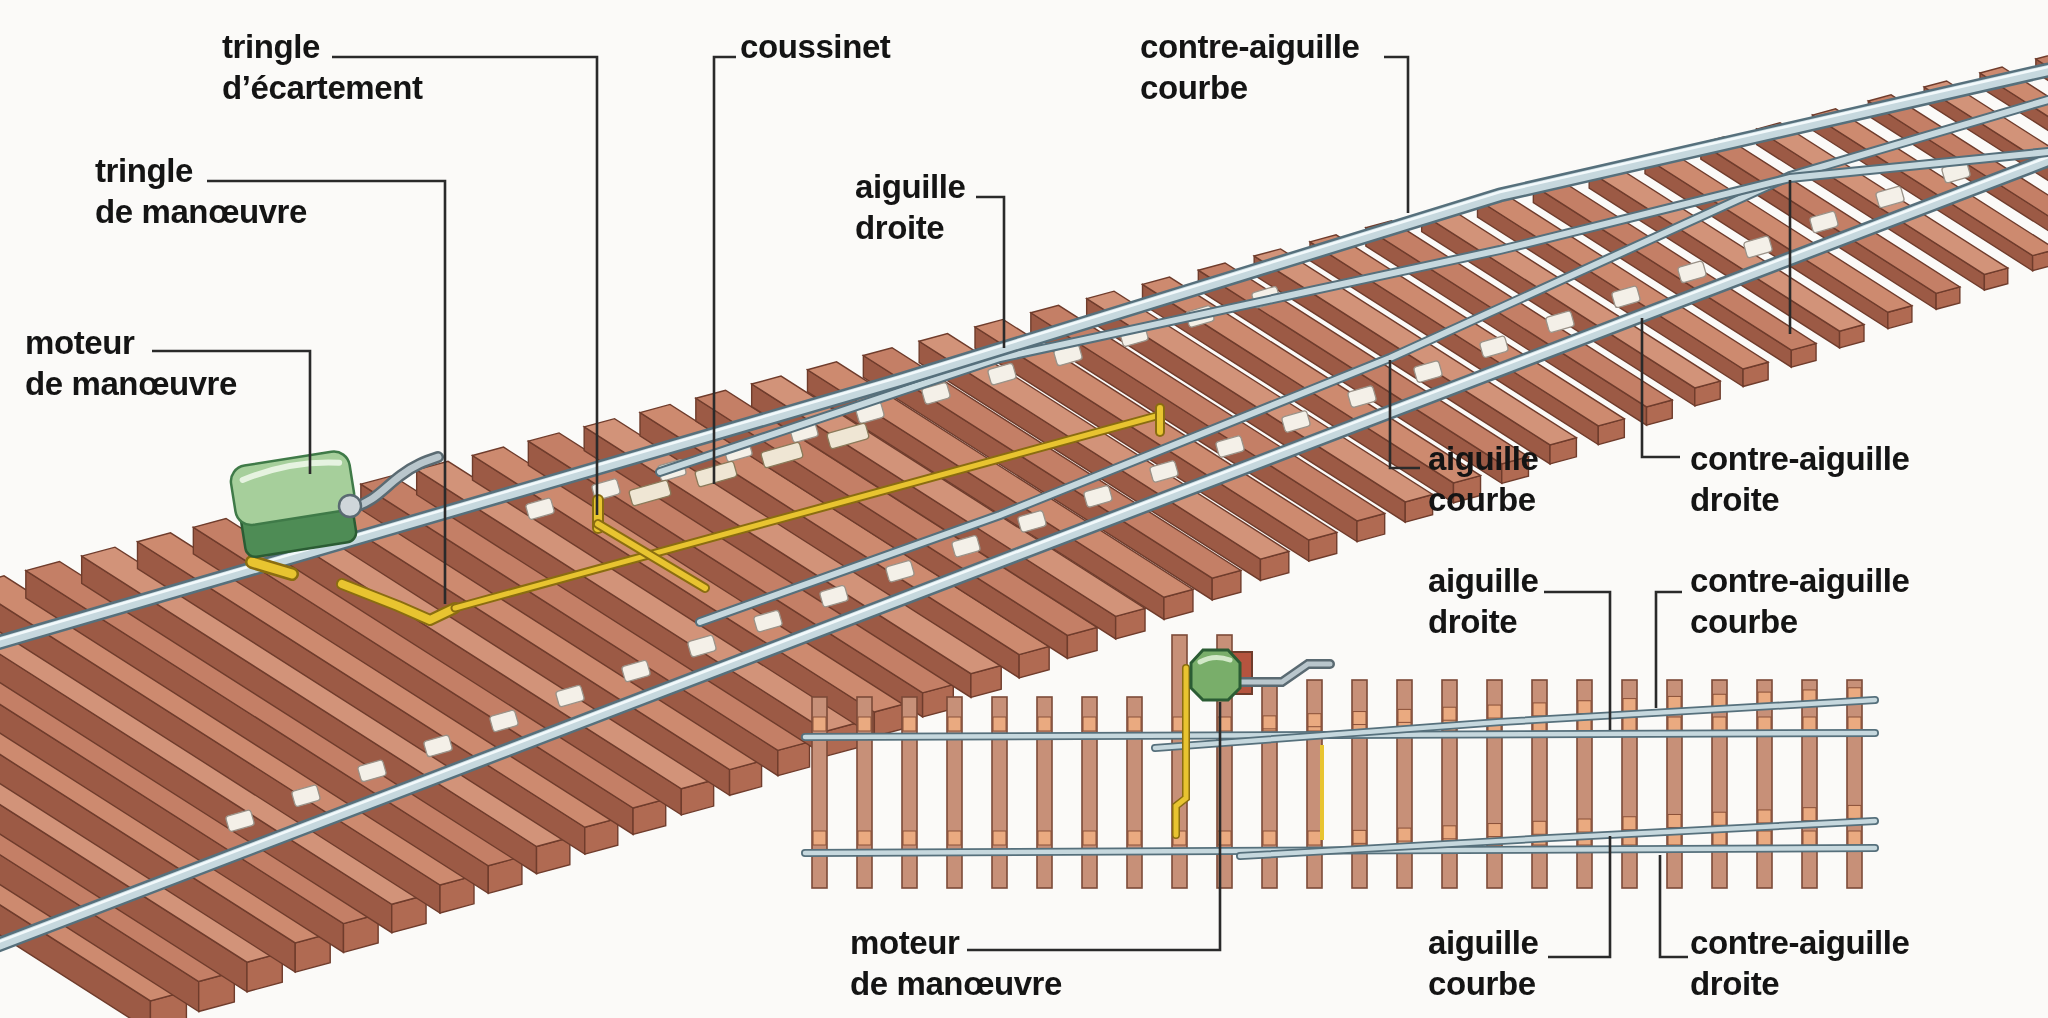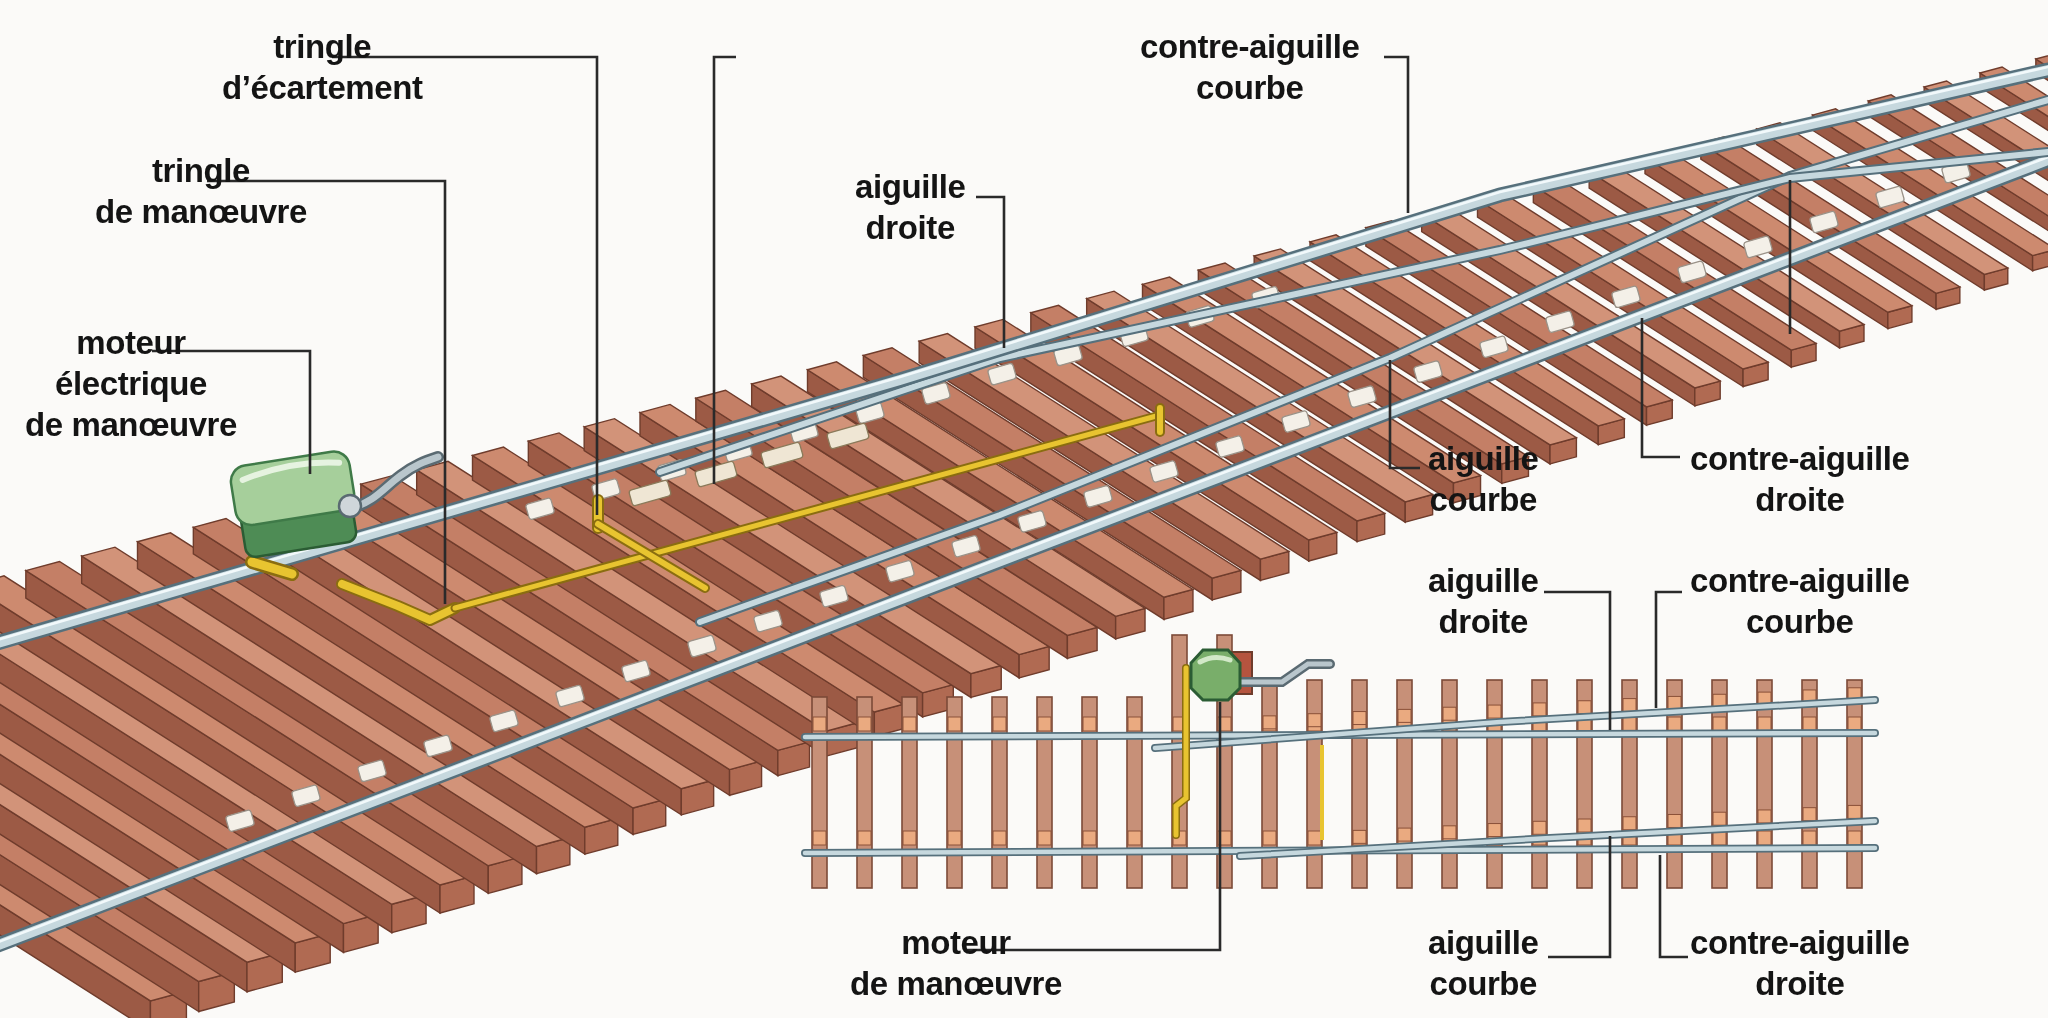--- a/index.html
+++ b/index.html
@@ -1,21 +1,21 @@
 <!DOCTYPE html>
 <html><head>
 <meta charset="utf-8">
 <style>
   html,body{margin:0;padding:0;background:#fbfaf8;}
   #stage{position:relative;width:2048px;height:1018px;overflow:hidden;
          background:#fbfaf8;font-family:"Liberation Sans",sans-serif;}
   #art{position:absolute;left:0;top:0;}
   .lbl{position:absolute;color:#141414;font-size:33px;line-height:41px;
        font-weight:700;letter-spacing:-0.4px;white-space:nowrap;}
-  .lbl span{display:block;text-align:center;}
+  .lbl span{display:block;}
 </style>
 </head>
 <body>
 
 <div id="stage">
 
   <svg id="art" width="2048" height="1018" viewBox="0 0 2048 1018">
 
     <g id="iso-ties">
         <polygon points="-365,671.8888888888888 150.4333333333334,1000.8888888888888 150.4333333333334,1031.2222222222222 -365,702.2222222222222" fill="#9c5a45" stroke="#6f3c2c" stroke-width="1.4"></polygon>
@@ -375,36 +375,36 @@
       <path d="M1548,957 H1610 V836"></path>
       <path d="M1688,957 H1660 V855"></path>
     </g>
   </svg>
 
   <div class="lbl" style="left:222px;top:26px">
     <span>tringle</span>
     <span>d’écartement</span>
   </div>
   <div class="lbl" style="left:740px;top:26px">
+    <span>coussinet</span>
   </div>
   <div class="lbl" style="left:1140px;top:26px">
     <span>contre-aiguille</span>
     <span>courbe</span>
   </div>
   <div class="lbl" style="left:95px;top:150px">
     <span>tringle</span>
     <span>de manœuvre</span>
   </div>
   <div class="lbl" style="left:855px;top:166px">
     <span>aiguille</span>
     <span>droite</span>
   </div>
   <div class="lbl" style="left:25px;top:322px">
     <span>moteur</span>
-    <span>électrique</span>
     <span>de manœuvre</span>
   </div>
   <div class="lbl" style="left:1680px;top:308px">
   </div>
   <div class="lbl" style="left:1428px;top:438px">
     <span>aiguille</span>
     <span>courbe</span>
   </div>
   <div class="lbl" style="left:1690px;top:438px">
     <span>contre-aiguille</span>

